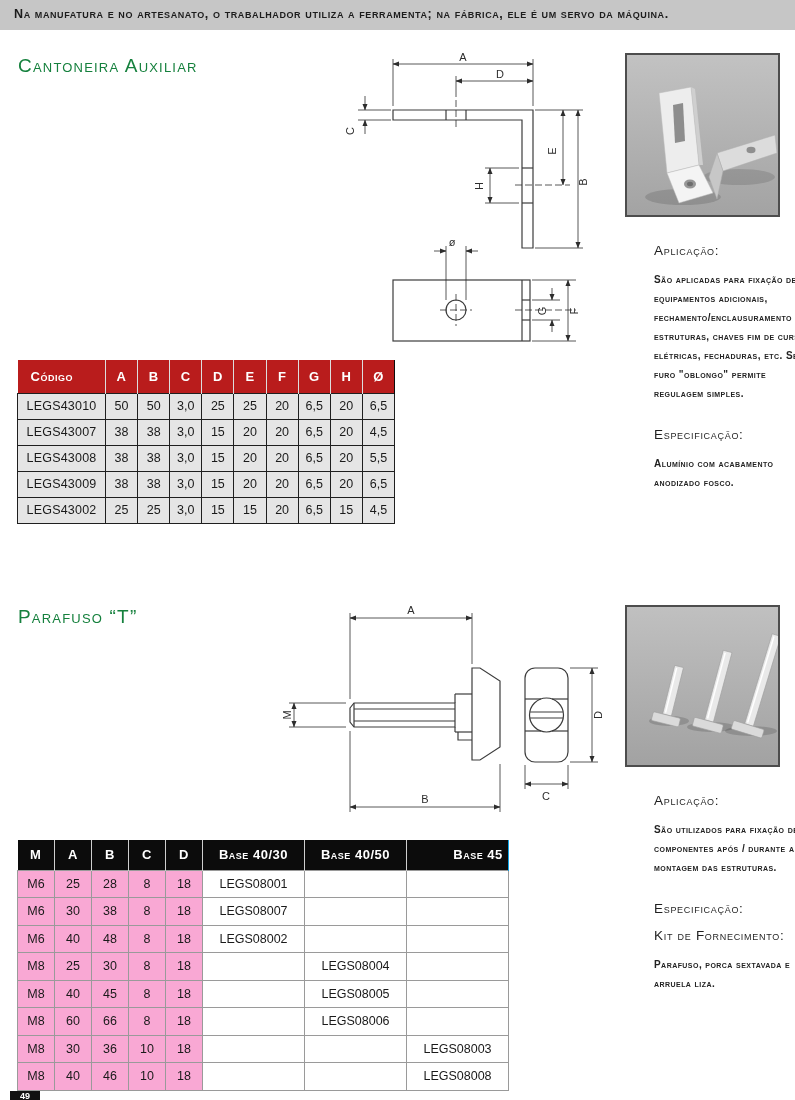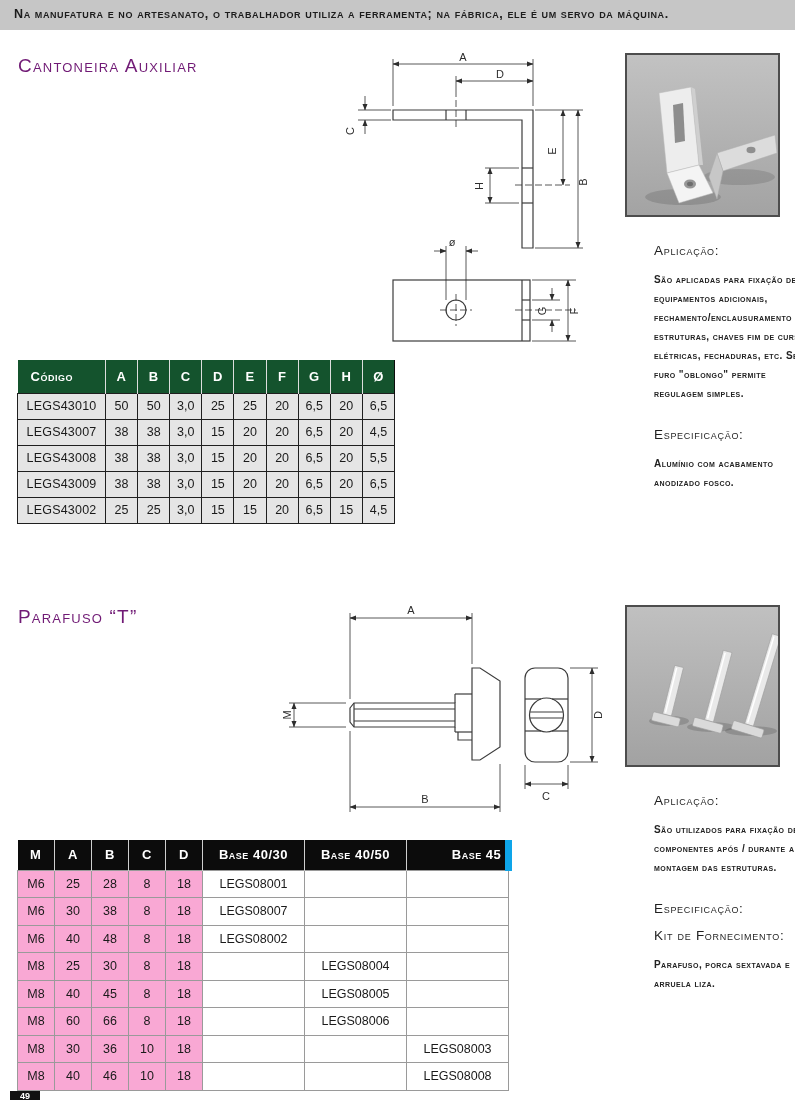--- a/index.html
+++ b/index.html
@@ -5,21 +5,21 @@
   * { margin:0; padding:0; box-sizing:border-box; }
   body { background:#fff; font-family:"Liberation Sans", sans-serif; }
   #page { position:relative; width:795px; height:1100px; background:#ffffff; overflow:hidden; }
 
   
   .banner { position:absolute; left:0; top:0; width:795px; height:30px; background:#c6c6c6; }
   .banner span { display:block; padding:7px 0 0 14px; font-size:12.5px; color:#1c1c1c;
                  font-variant:small-caps; letter-spacing:.6px; font-weight:bold; }
 
   
-  .section-title { position:absolute; left:18px; font-size:19px; color:#701a75;
+  .section-title { position:absolute; left:18px; font-size:19px; color:#15803d;
                    font-variant:small-caps; letter-spacing:1.2px; font-weight:500; }
   #title1 { top:55px; } #title2 { top:606px; }
 
   
   .infoblock { position:absolute; left:654px; width:164px; color:#1f1f1f; }
   #info1 { top:243px; } #info2 { top:793px; }
   .infoblock h3 { font-size:13.5px; font-weight:500; font-variant:small-caps;
                   letter-spacing:.7px; margin:0 0 12px 0; }
   .infoblock p { font-size:10px; line-height:19px; font-variant:small-caps;
                  letter-spacing:.45px; font-weight:bold; color:#222; margin:0 0 24px 0; }
@@ -31,33 +31,33 @@
 
   
   .drawing { position:absolute; }
   #drawing1 { left:330px; top:50px; }
   #drawing2 { left:280px; top:593px; }
   .drawing text { font-family:"Liberation Sans",sans-serif; font-size:11px; fill:#2d2d2d; }
 
   
   #table1 { position:absolute; left:17px; top:360px; width:378px; border-collapse:collapse;
             font-size:12.5px; color:#1a1a1a; table-layout:fixed; }
-  #table1 th { background:#14532d; color:#fff; height:33px; font-weight:bold; font-size:13px;
+  #table1 th { background:#b91c1c; color:#fff; height:33px; font-weight:bold; font-size:13px;
                font-variant:small-caps; letter-spacing:.5px; border-right:1px solid #ddd; text-align:center; }
   #table1 th:last-child { border-right:1px solid #0c0c0c; }
   #table1 th:first-child { text-align:left; padding-left:13px; width:88px; }
   #table1 td { background:#e5e5e5; border:1px solid #1f1f1f; height:26px; text-align:center; }
   #table1 td:first-child { letter-spacing:.2px; }
 
   
   #table2 { position:absolute; left:17px; top:840px; width:491px; border-collapse:collapse;
             font-size:12.5px; color:#1a1a1a; table-layout:fixed; }
   #table2 th { background:#0c0c0c; color:#fff; height:30px; font-weight:bold; font-size:13px;
                font-variant:small-caps; letter-spacing:.5px; border-right:1px solid #cfcfcf; text-align:center; }
-  #table2 th:last-child { border-right:7px solid #0ea5e9;padding-left:41px; }
+  #table2 th:last-child { border-right:1px solid #0ea5e9;padding-left:41px; }
   #table2 th:nth-child(-n+5), #table2 td:nth-child(-n+5) { width:37px; }
   #table2 th:nth-child(n+6), #table2 td:nth-child(n+6) { width:102px; }
   #table2 td { border:1px solid #9a9a9a; height:27.5px; text-align:center; background:#fff; }
   #table2 td:nth-child(-n+5) { background:#f9a8d4; }
 
   
   .page-badge { position:absolute; left:10px; top:1091px; width:30px; height:9px; background:#111;
                 overflow:hidden; }
   .page-badge span { display:block; color:#fff; font-size:9px; font-weight:bold; text-align:center;
                      line-height:11px; }

